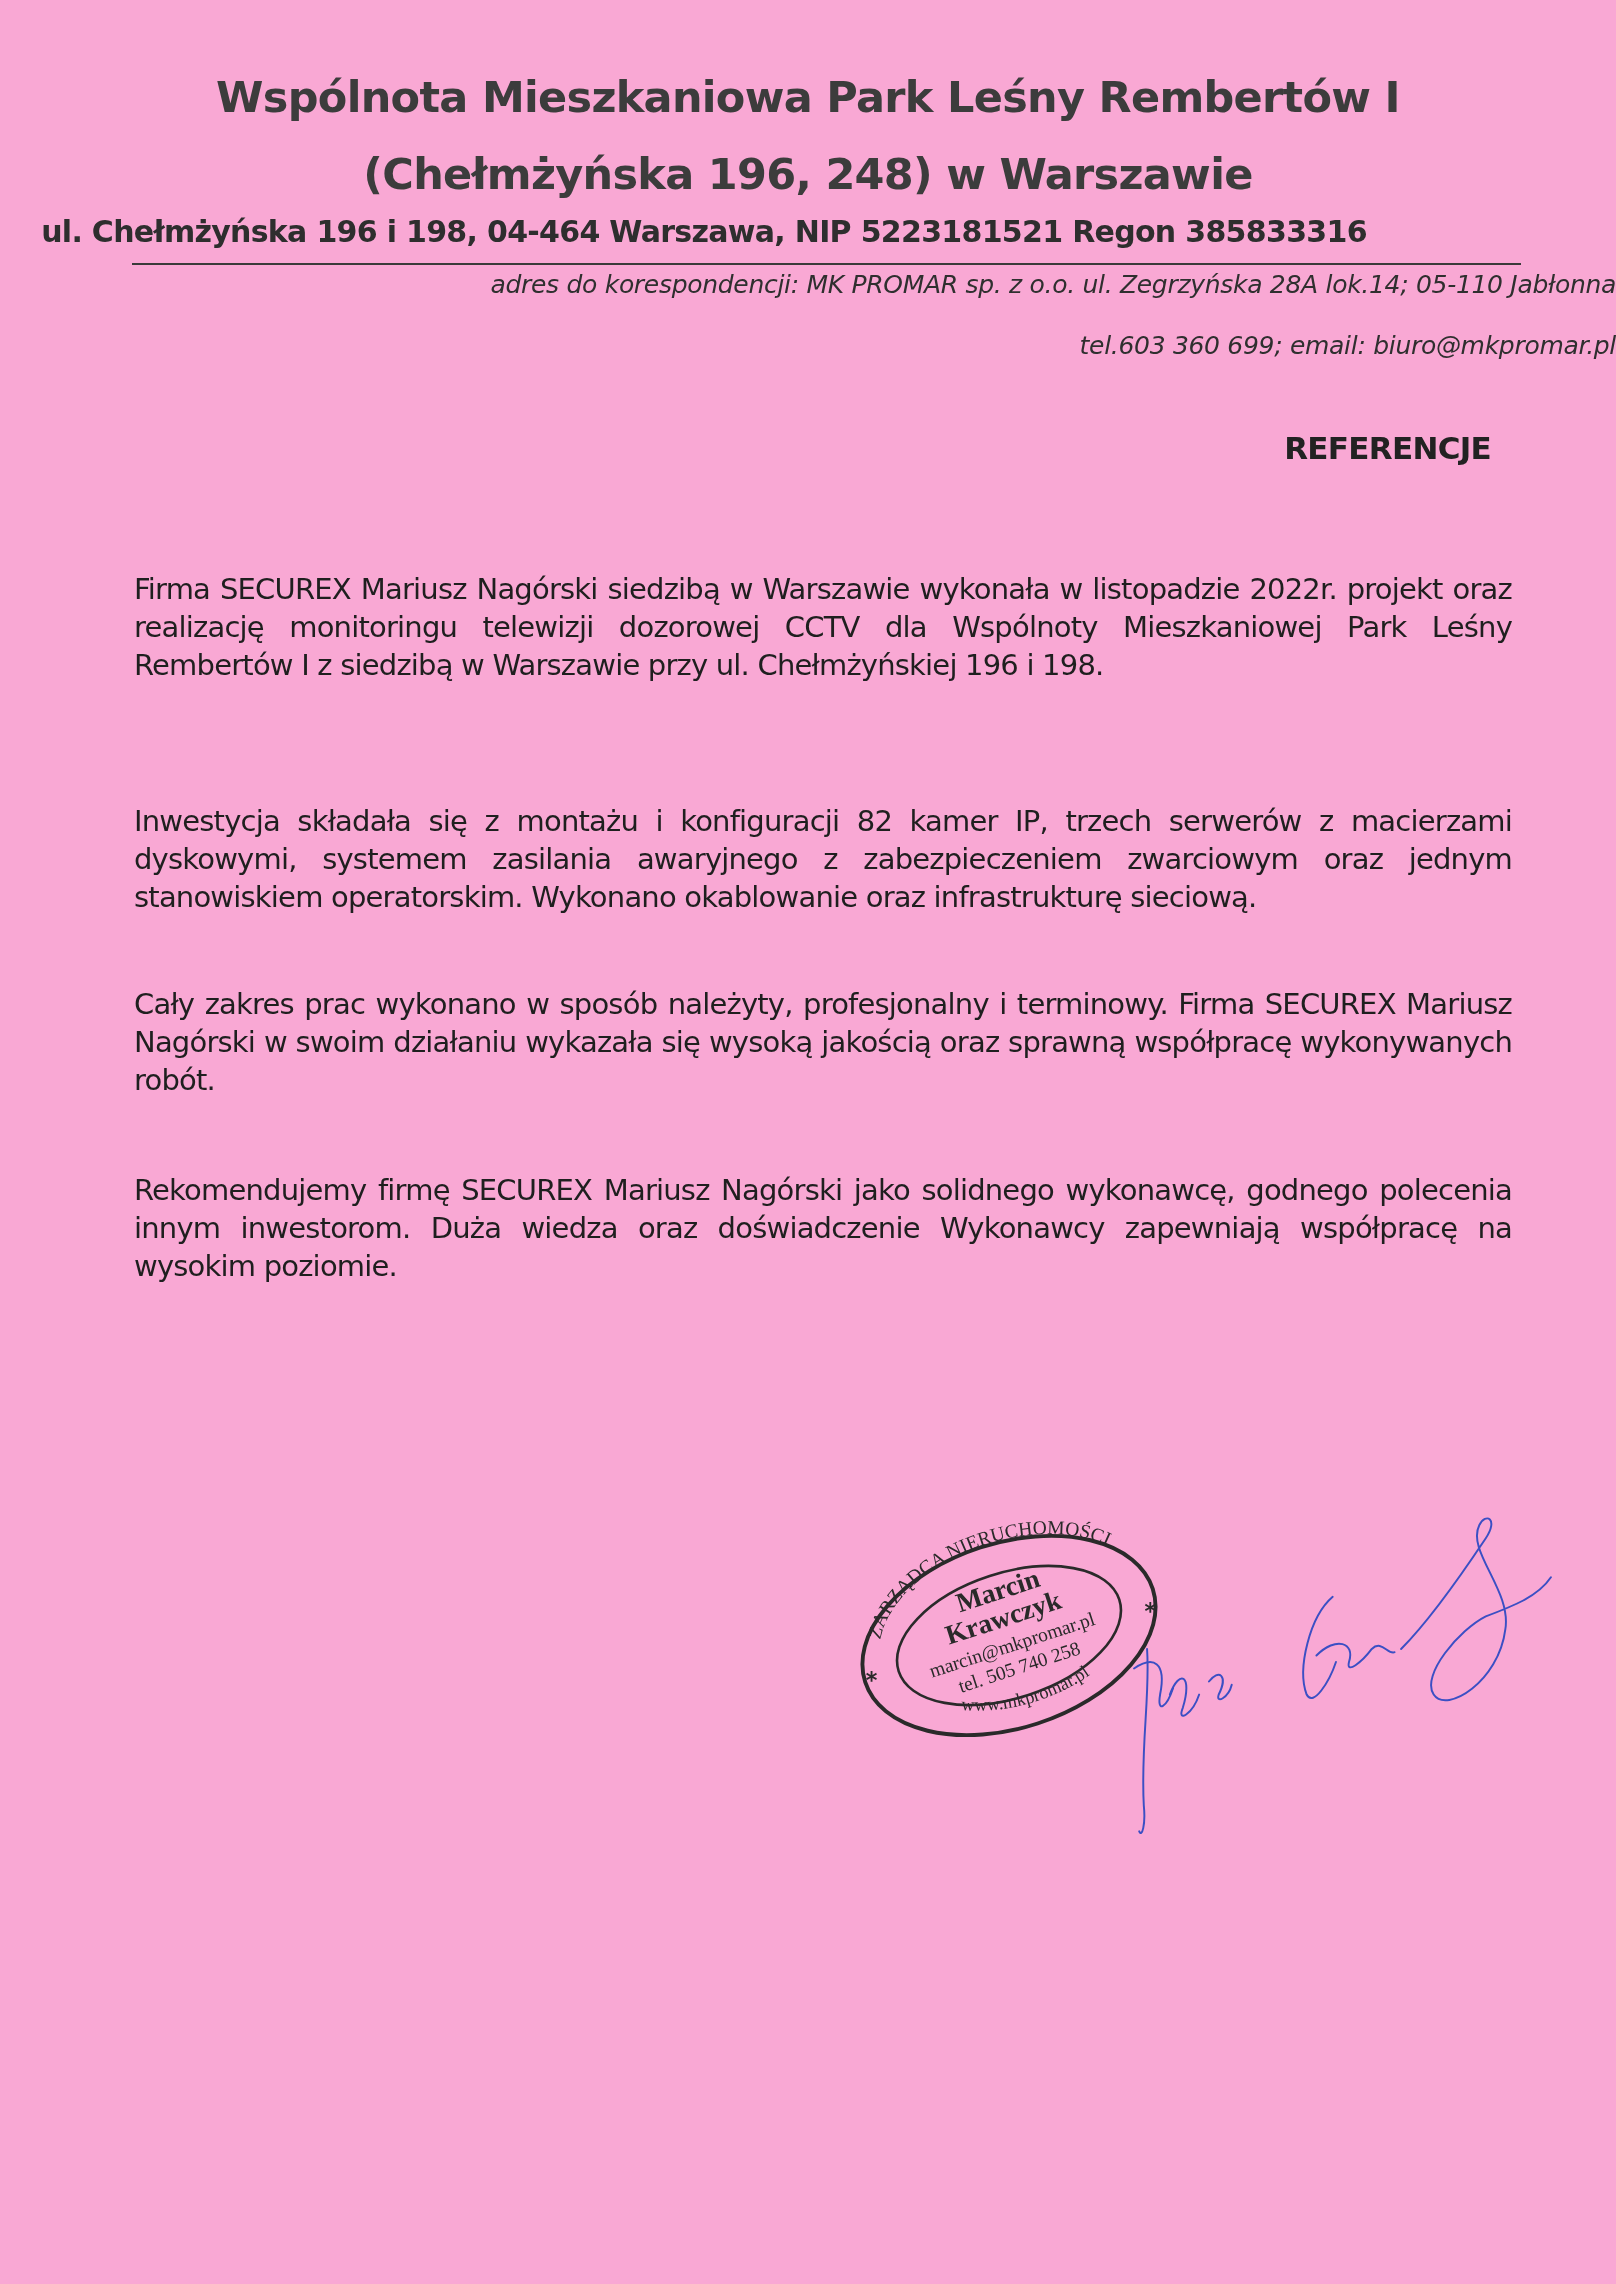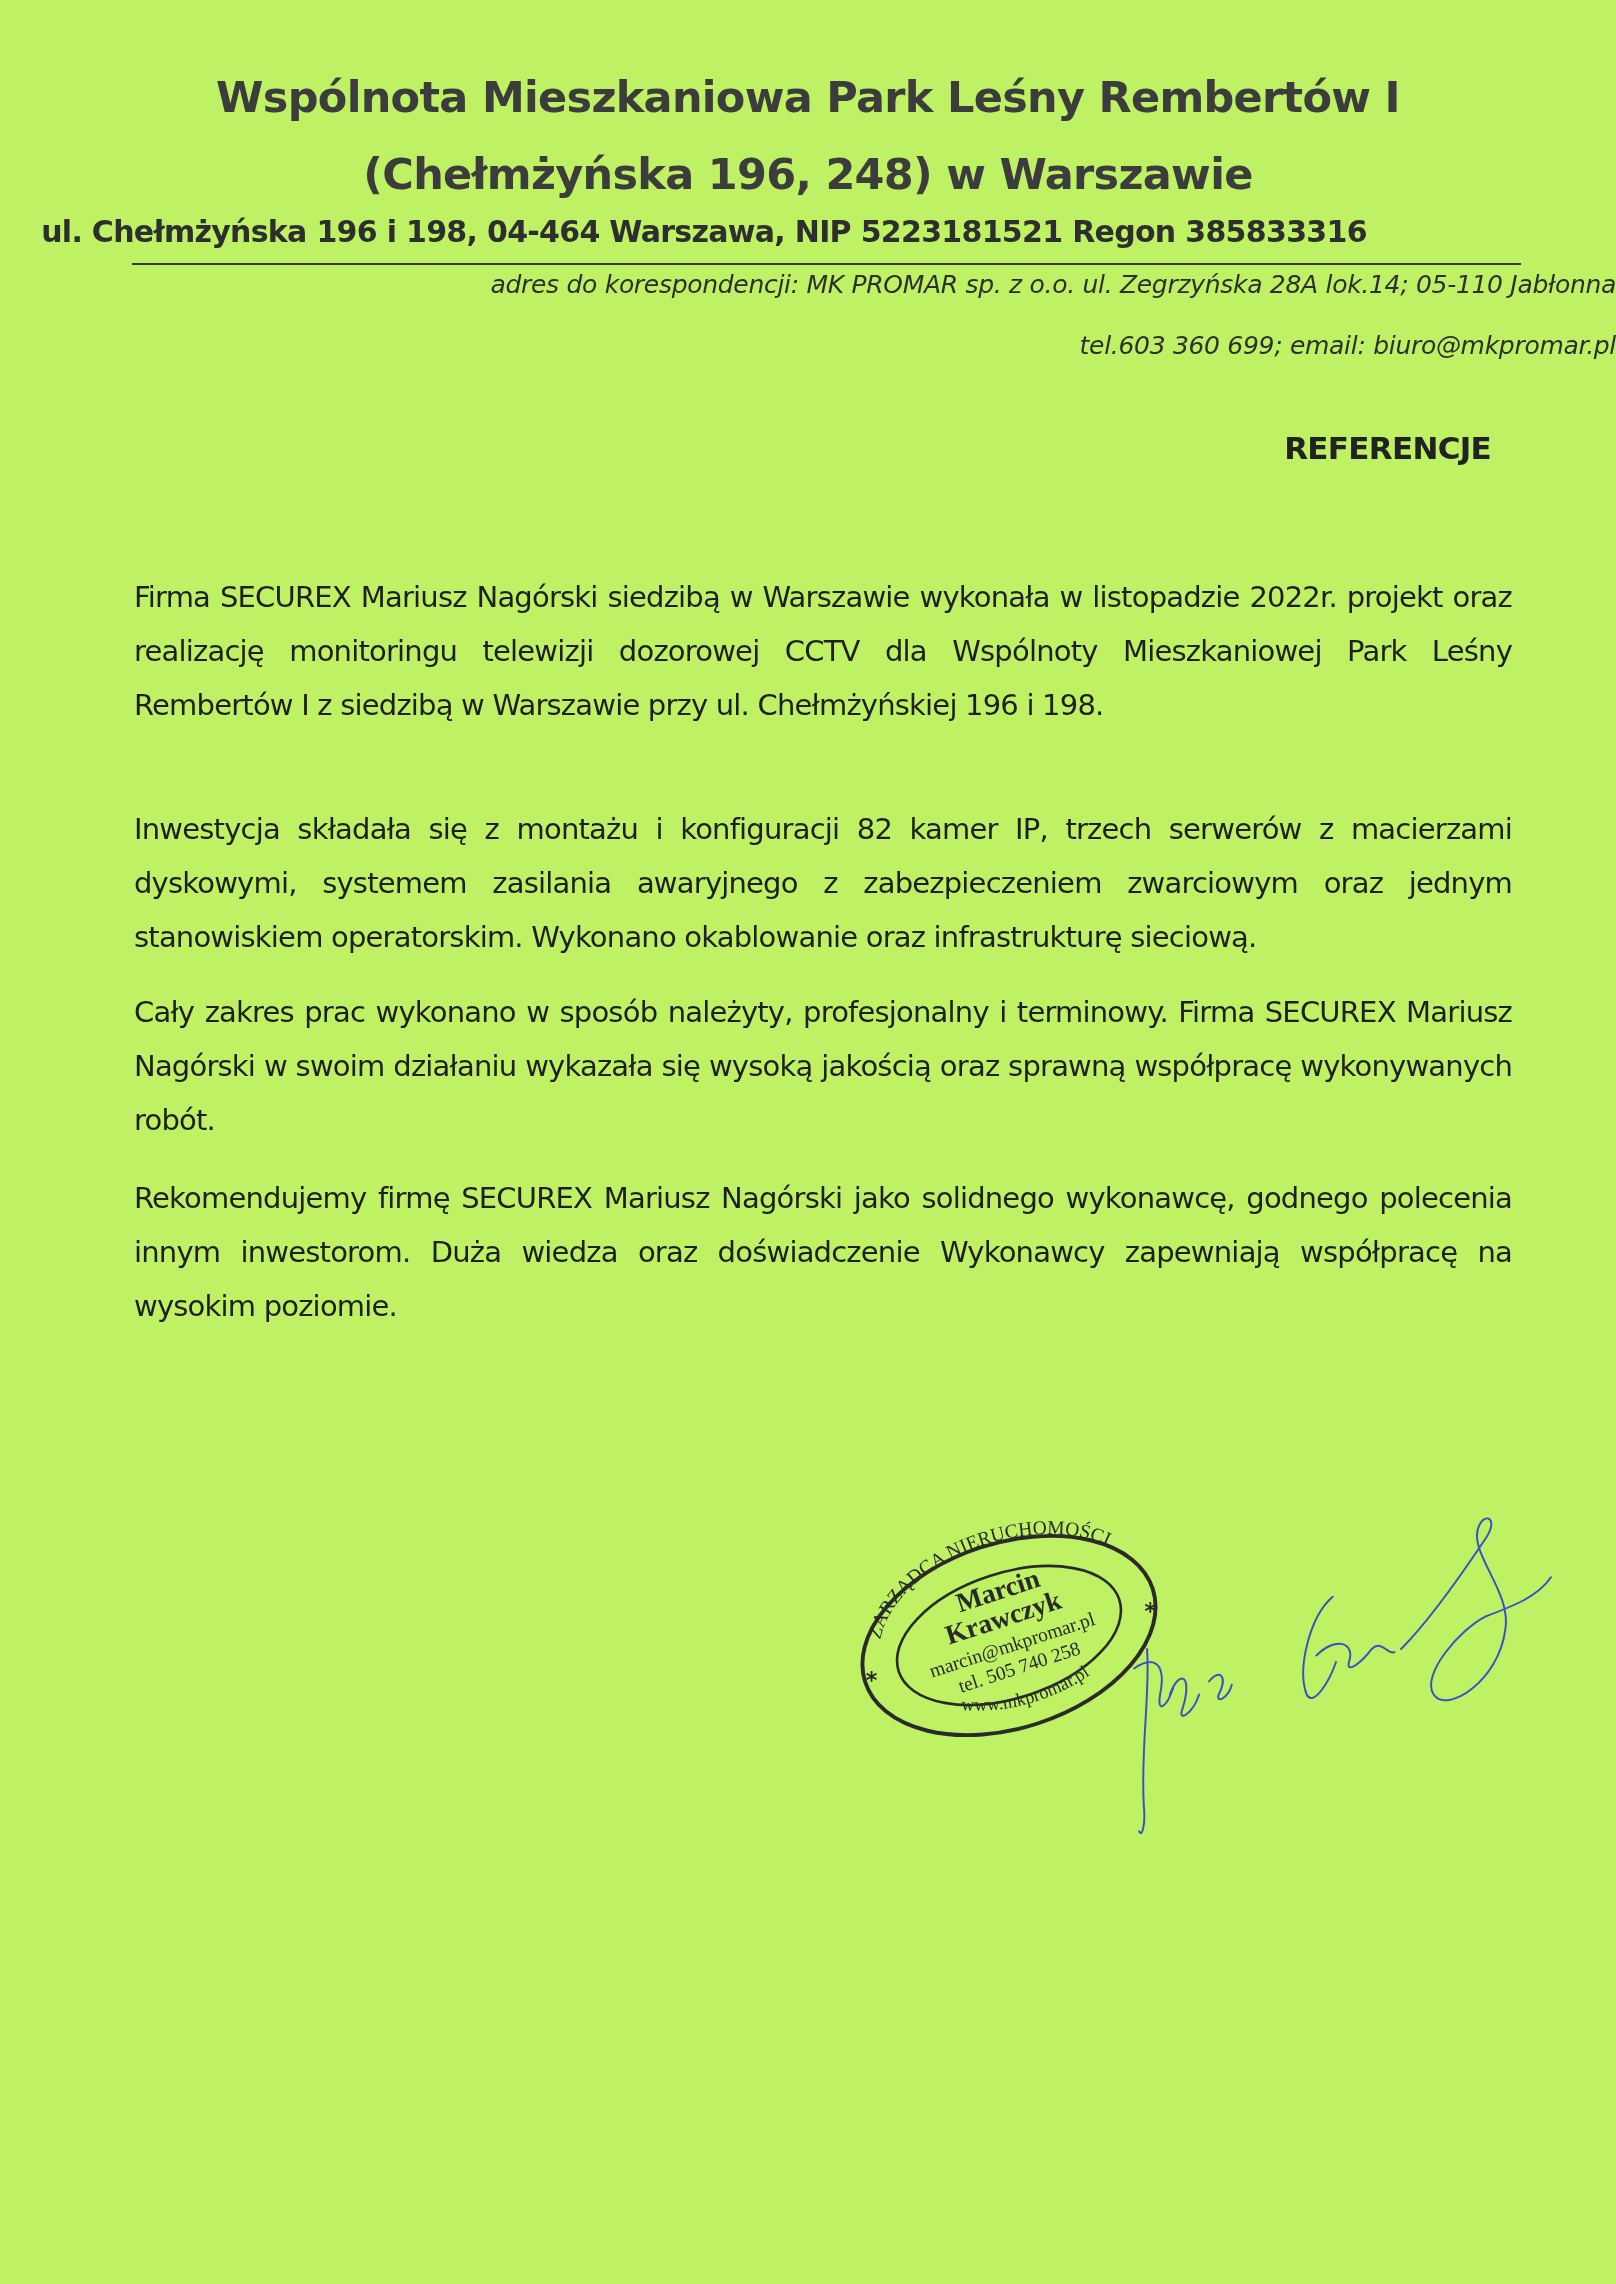--- a/index.html
+++ b/index.html
@@ -1,17 +1,17 @@
 <!DOCTYPE html>
 <html style="font-size:10.4px"><head>
 <meta charset="utf-8">
 <style>
   html, body { margin: 0; padding: 0; background: #ffffff; }
   body { width: 1616px; height: 2284px; position: relative; overflow: hidden; }
-  .page { position: absolute; inset: 0; background: #bef264; }
+  .page { position: absolute; inset: 0; background: #f9a8d4; }
 
   .hdr-title {
     position: absolute; left: 0; width: 1616px; text-align: center;
     font-family: "DejaVu Sans", sans-serif; font-weight: bold; color: #3c3c3c;
     font-size: 43px; letter-spacing: -0.7px;
   }
   #t1 { top: 72px; }
   #t2 { top: 149px; }
   .hdr-sub {
     position: absolute; left: 0; width: 1408px; text-align: center; top: 214px;
@@ -31,21 +31,21 @@
 
   .doc-heading {
     position: absolute; left: 0; width: 1491px; text-align: right; top: 430px;
     font-family: "DejaVu Sans", sans-serif; font-weight: bold; color: #222;
     font-size: 31px; letter-spacing: -0.7px;
   }
 
   .body-text {
     position: absolute; left: 134px; width: 1378px;
     font-family: "DejaVu Sans", sans-serif; color: #1f1f1f;
-    font-size: 29px; line-height: 54px; text-align: justify; letter-spacing: -0.8px;
+    font-size: 29px; line-height: 38px; text-align: justify; letter-spacing: -0.8px;
     margin: 0;
   }
   #p1 { top: 570px; }
   #p2 { top: 802px; }
   #p3 { top: 985px; }
   #p4 { top: 1171px; }
 
   .stamp {
     position: absolute; left: 846px; top: 1528px; width: 326px; height: 215px;
   }

